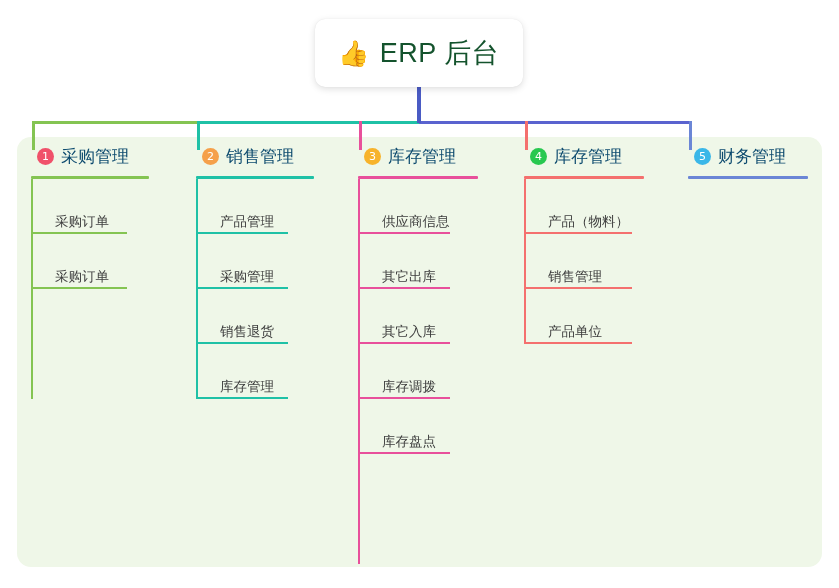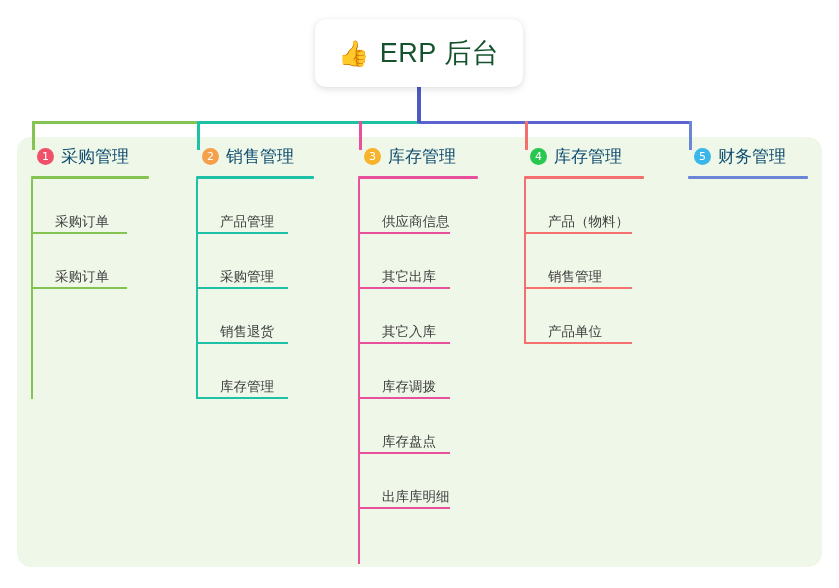--- a/index.html
+++ b/index.html
@@ -238,24 +238,20 @@
             <div class="leaf-rule" style="width: 92px; background: rgb(232, 80, 155);"></div>
           </div>
           <div class="leaf">
             <span class="leaf-label">库存调拨</span>
             <div class="leaf-rule" style="width: 92px; background: rgb(232, 80, 155);"></div>
           </div>
           <div class="leaf">
             <span class="leaf-label">库存盘点</span>
             <div class="leaf-rule" style="width: 92px; background: rgb(232, 80, 155);"></div>
           </div>
-          <div class="leaf">
-            <span class="leaf-label">出库库明细</span>
-            <div class="leaf-rule" style="width: 92px; background: rgb(232, 80, 155);"></div>
-          </div>
         </div>
       </div>
       <div class="column" style="left: 507px;">
         <div class="col-head">
           <span class="col-badge" style="background: rgb(40, 200, 80);">4</span>
           <span class="col-title">库存管理</span>
         </div>
         <div class="col-rule" style="width: 120px; background: rgb(244, 112, 110);"></div>
         <div class="leaves">
           <div class="spine" style="background: rgb(244, 112, 110); height: 165px;"></div>

